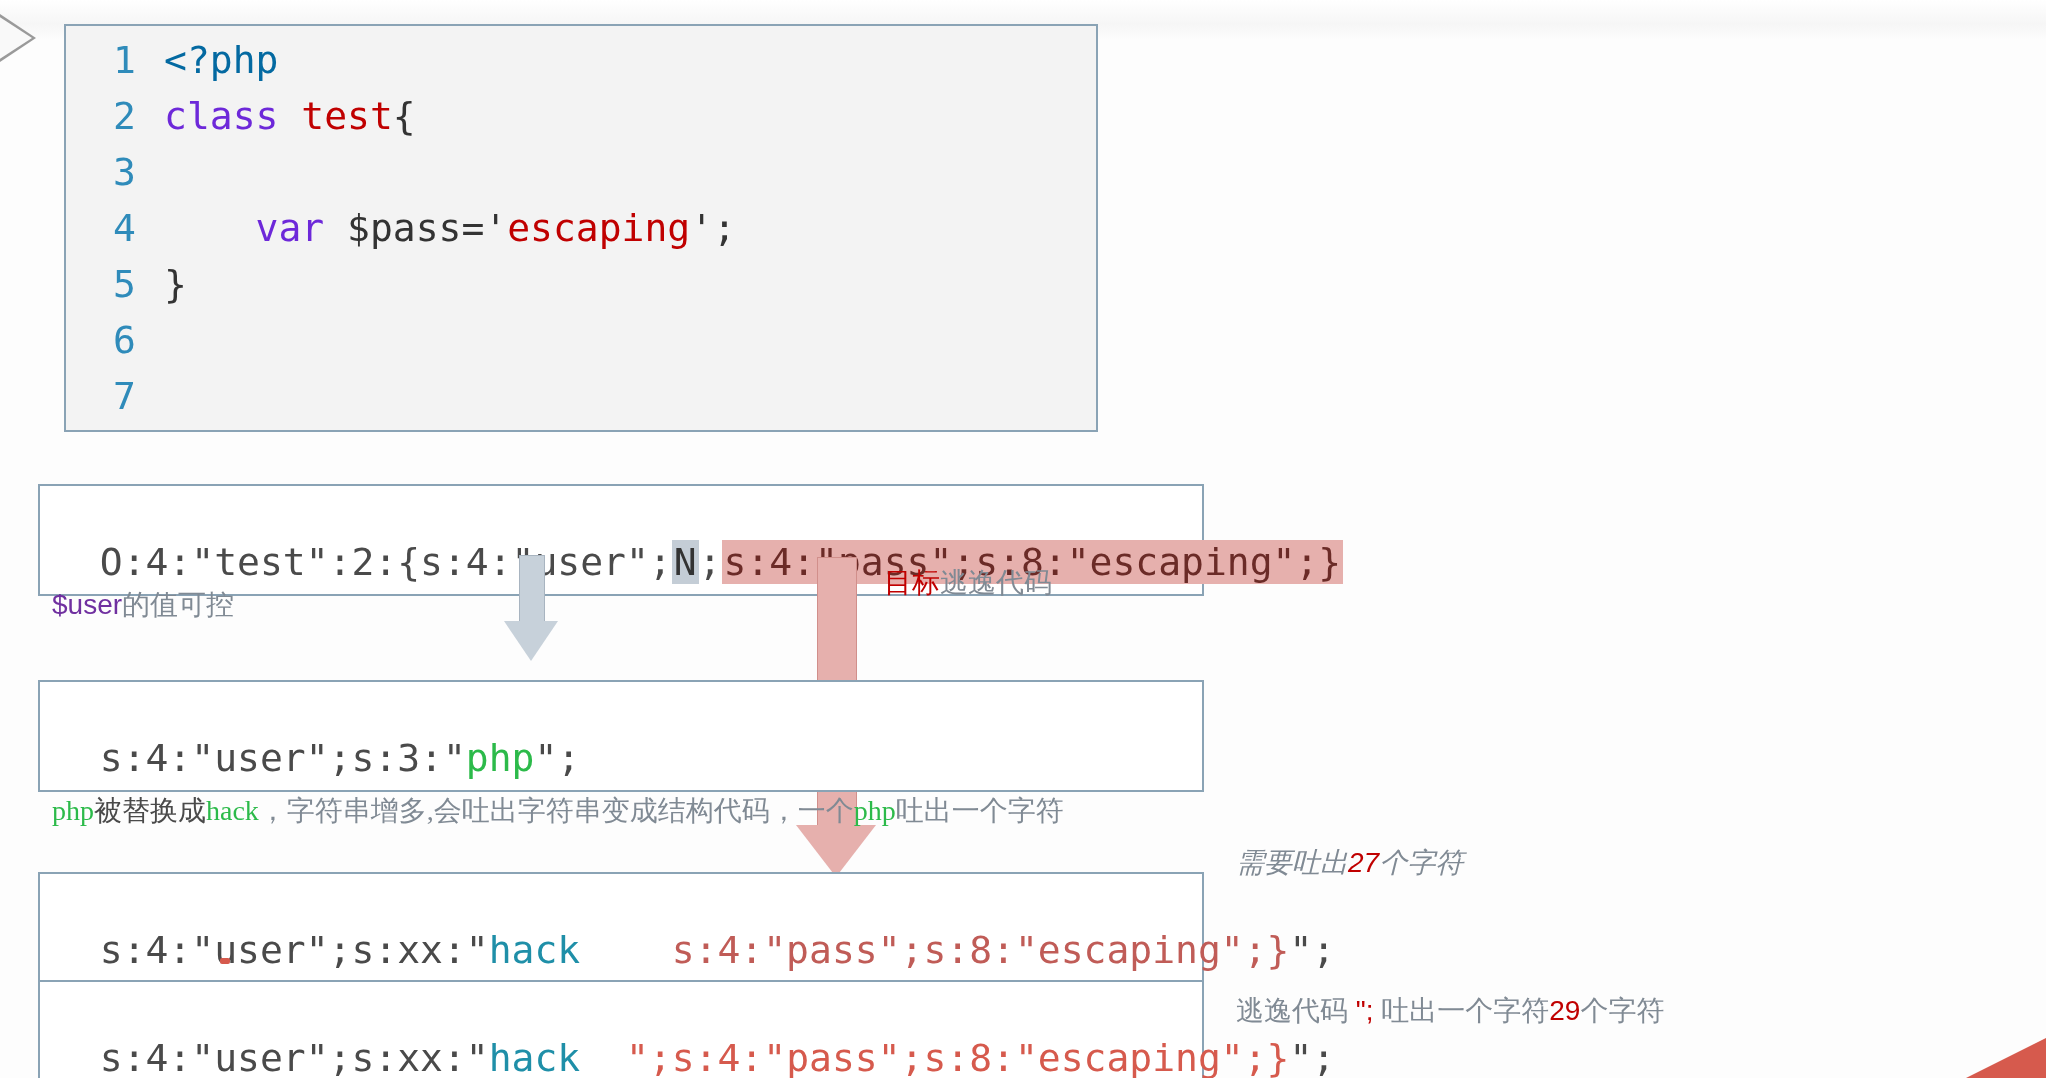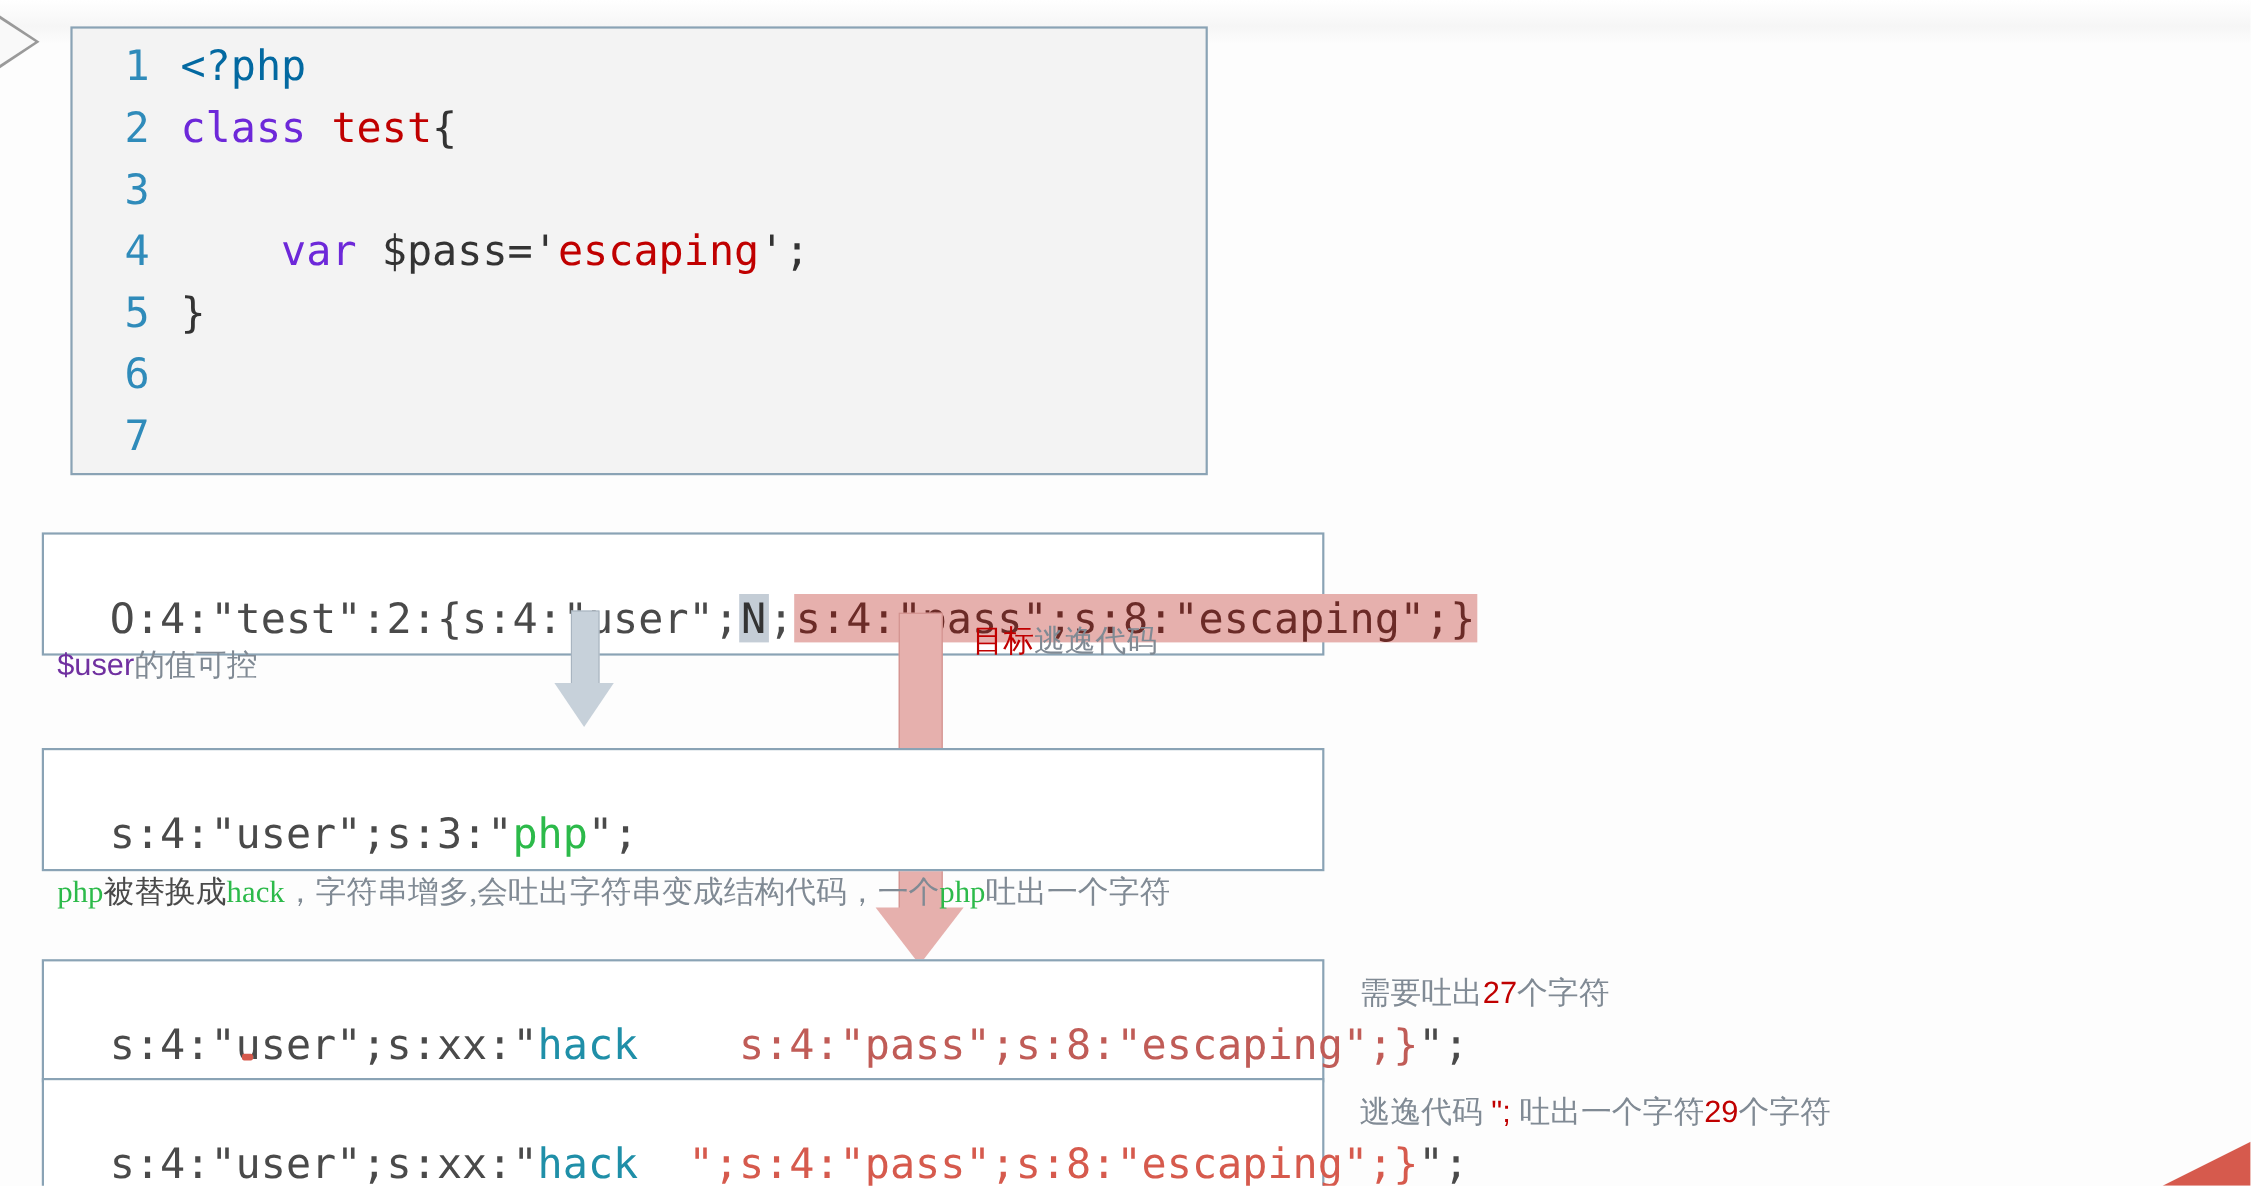--- a/index.html
+++ b/index.html
@@ -241,21 +241,21 @@
 </div>
 
 <div class="ann" style="left:52px; top:792px;font-family:Liberation Serif, serif;">
   <span class="green">php</span><span class="dark">被替换成</span><span class="green">hack</span><span>，字符串增多,会吐出字符串变成结构代码，一个</span><span class="green">php</span><span>吐出一个字符</span>
 </div>
 
 <div class="tbox tbox-wide" style="top:872px;">
   <span>s:4:"user";s:xx:"</span><span class="s-teal">hack</span><span>    </span><span class="s-red">s:4:"pass";s:8:"escaping";}</span><span>";</span>
 </div>
 
-<div class="ann" style="left:1236px; top:884px;">
+<div class="ann" style="left:1236px; top:844px;font-style:italic;">
   <span>需要吐出</span><span class="red">27</span><span>个字符</span>
 </div>
 
 <div style="position:absolute;left:220px;top:958px;width:10px;height:6px;background:#d65a4d;border-radius:2px;"></div>
 
 <div class="tbox tbox-wide" style="top:980px;">
   <span>s:4:"user";s:xx:"</span><span class="s-teal">hack</span><span>  </span><span class="s-redbright">";s:4:"pass";s:8:"escaping";}</span><span>";</span>
 </div>
 
 <div class="ann" style="left:1236px; top:992px;">

